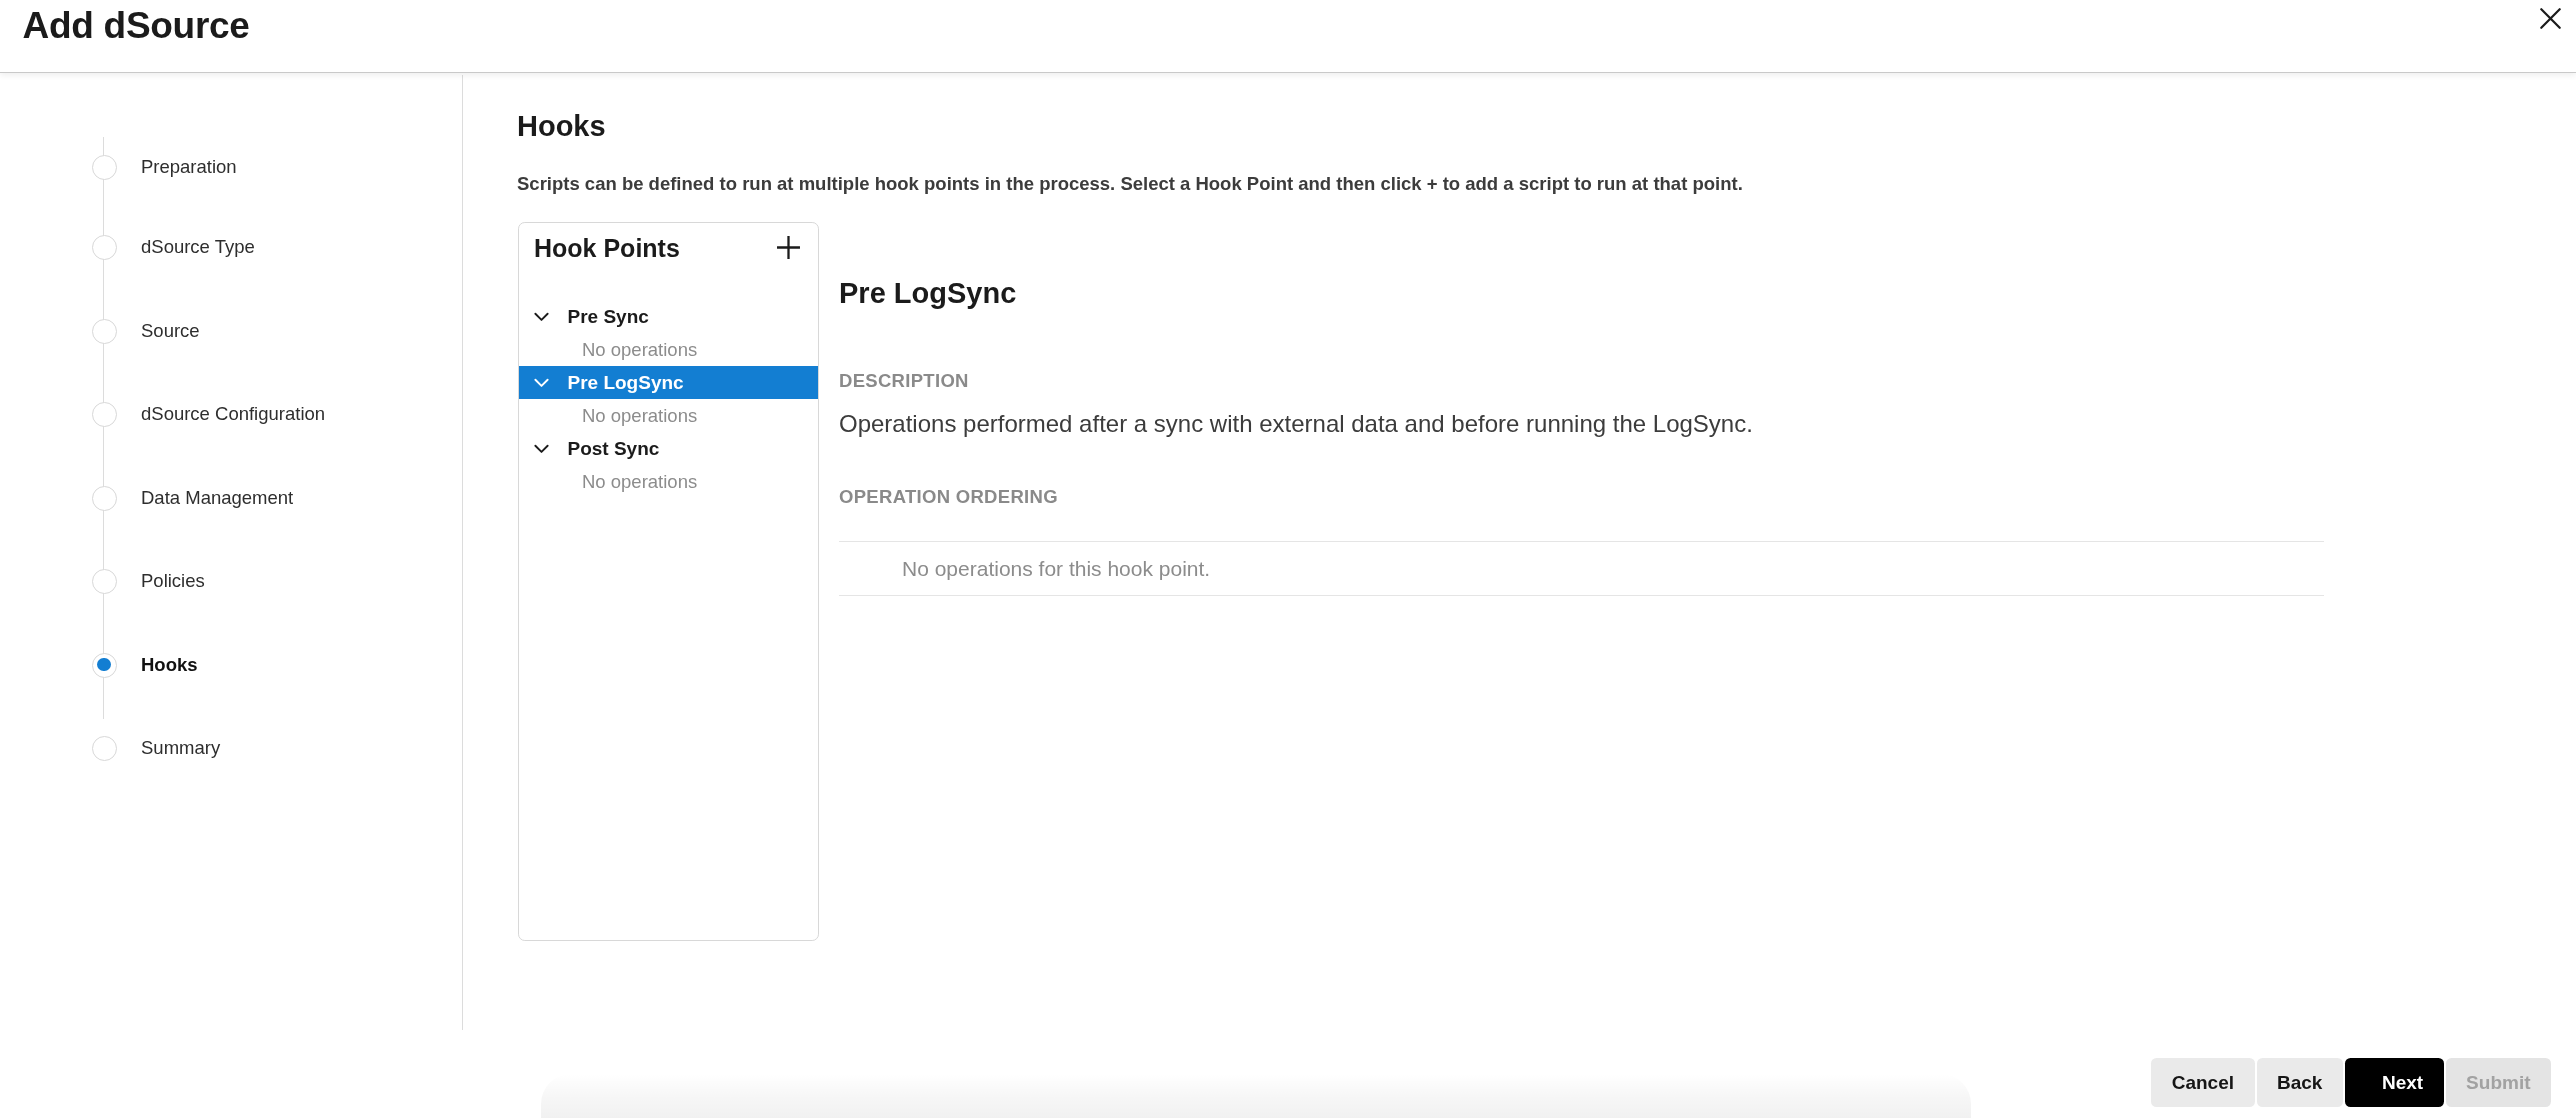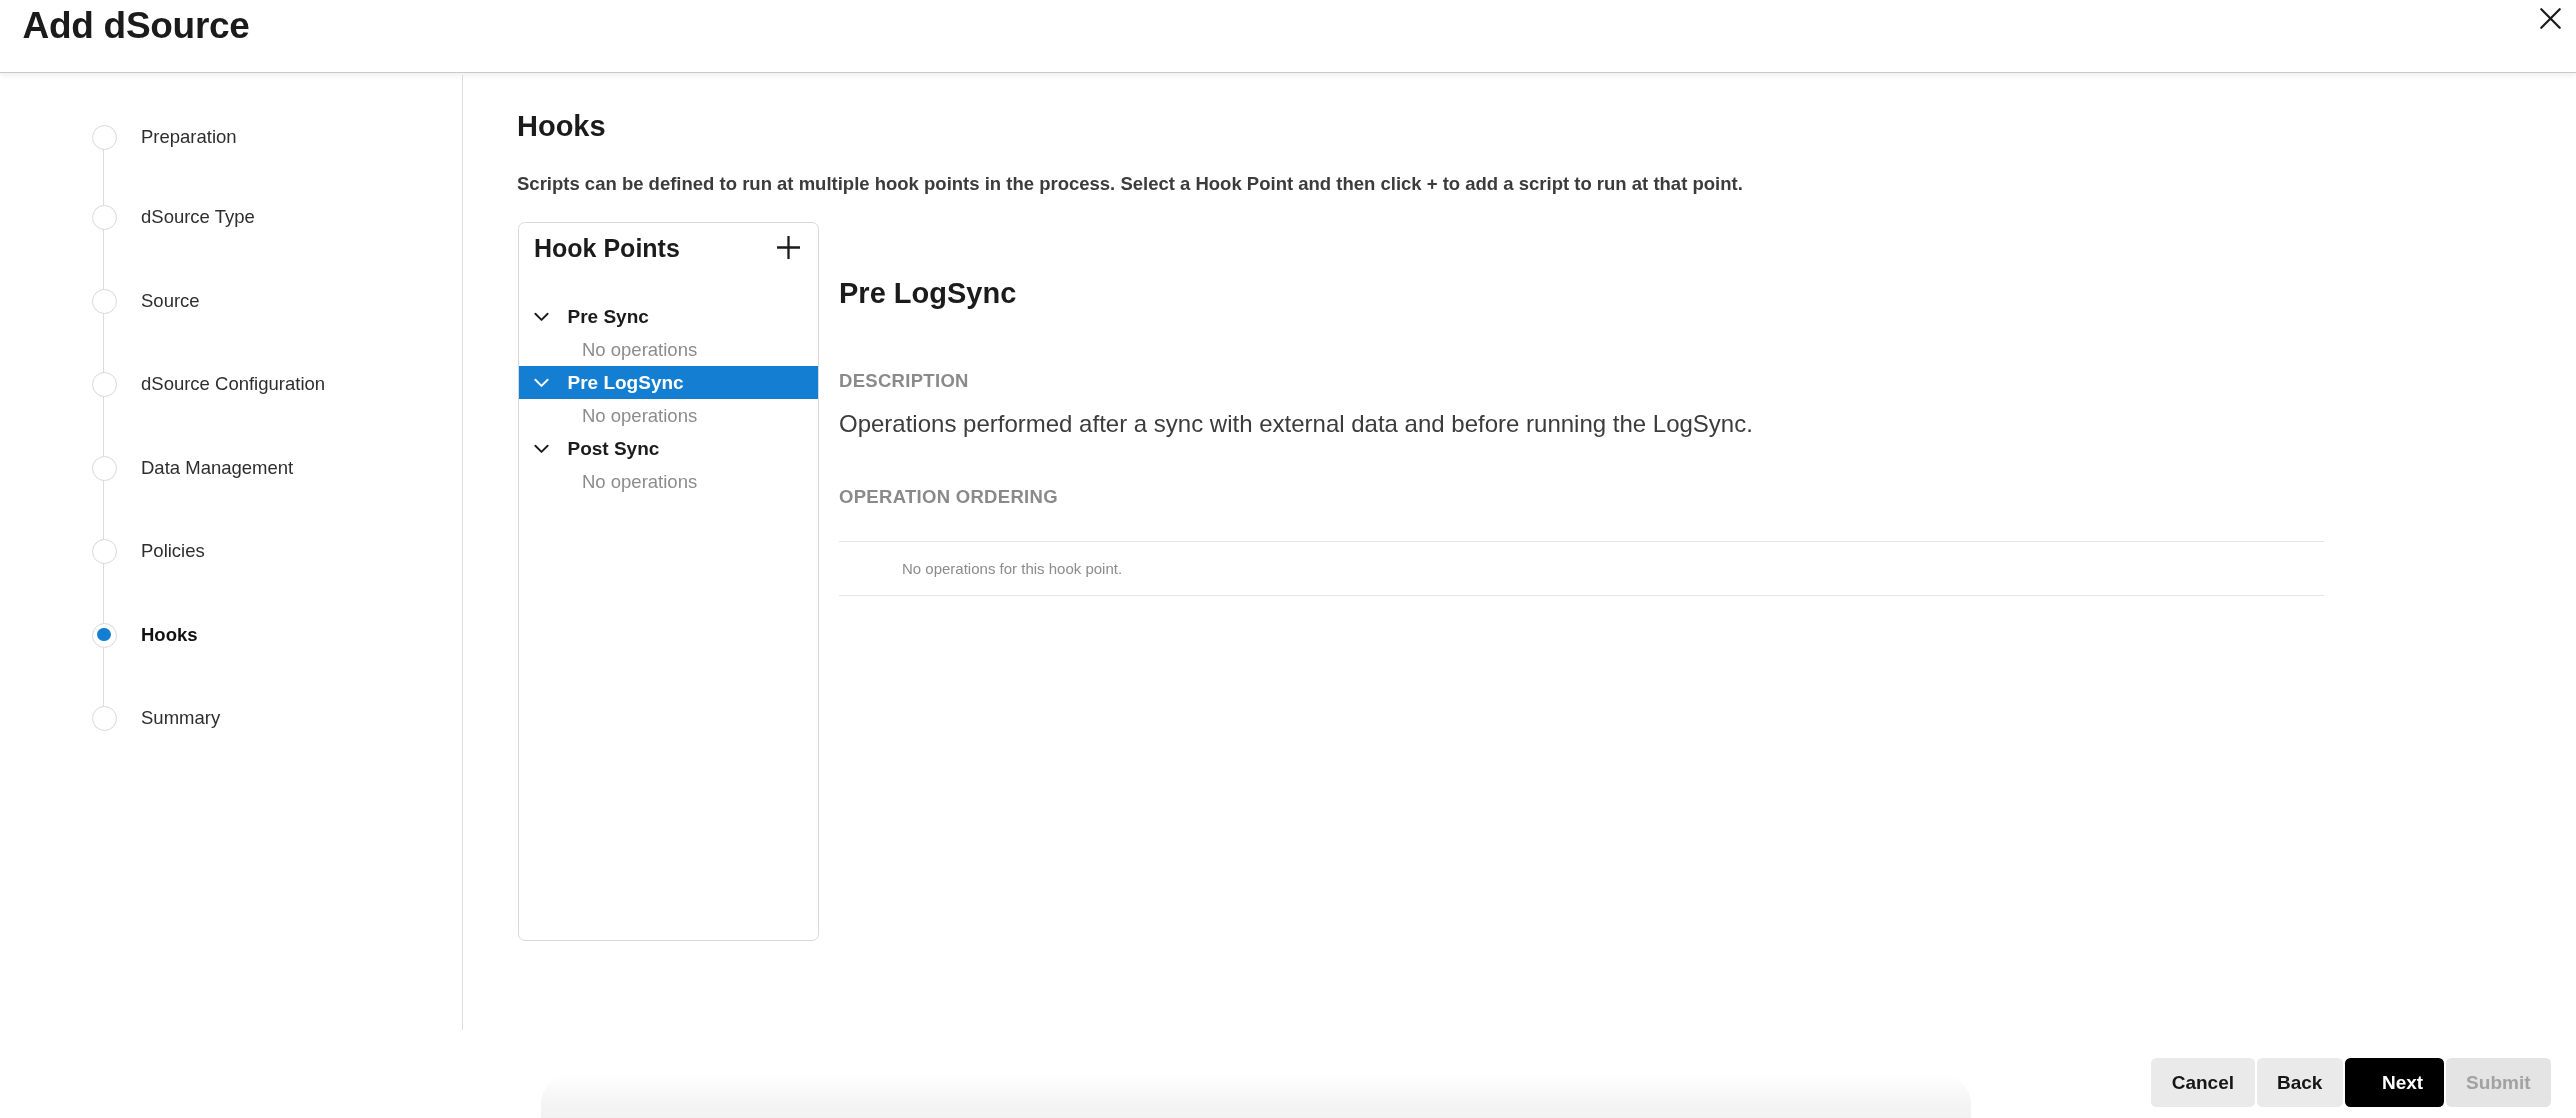--- a/index.html
+++ b/index.html
@@ -27,21 +27,21 @@
 
   
   .sidebar {
     position: absolute; top: 75px; left: 0; width: 463px; height: 955px;
     border-right: 1.4px solid #dcdcdc;
   }
   .step-connector {
     position: absolute; left: 103px; top: 62px; width: 1.4px; height: 582px;
     background: #dcdcdc;
   }
-  .step { position: absolute; left: 0; height: 30px; display: flex; align-items: center; }
+  .step { position: absolute; left: 0; height: 30px; display: flex; align-items: center; margin-top: 30px; }
   .step:nth-of-type(2) { top: 47px; }
   .step:nth-of-type(3) { top: 127px; }
   .step:nth-of-type(4) { top: 211px; }
   .step:nth-of-type(5) { top: 294px; }
   .step:nth-of-type(6) { top: 378px; }
   .step:nth-of-type(7) { top: 461px; }
   .step:nth-of-type(8) { top: 545px; }
   .step:nth-of-type(9) { top: 628px; }
   .step-dot {
     position: relative; margin-left: 92px; width: 25px; height: 25px; flex: 0 0 25px;
@@ -105,21 +105,21 @@
   .detail-desc {
     position: absolute; left: 839px; top: 412px; width: 1506px;
     font-size: 24px; line-height: 23px; color: #3c3c3c;
   }
   .ord-label { top: 486px; }
   .ordering-box {
     position: absolute; left: 839px; top: 541px; width: 1485px; height: 55px;
     border-top: 1.4px solid #e5e5e5; border-bottom: 1.4px solid #e5e5e5;
     display: flex; align-items: center; padding-left: 63px;
   }
-  .ordering-empty { font-size: 15px; color: #8c8c8c; }
+  .ordering-empty { font-size: 21px; color: #8c8c8c; }
 
   
   .footer {
     position: absolute; top: 1058px; right: 25px;
     display: flex; gap: 2px; z-index: 4;
   }
   .btn {
     height: 49px; padding: 0 20.5px; border: 0; border-radius: 5.5px;
     font-family: inherit; font-size: 19px; font-weight: bold; cursor: pointer;
     display: flex; align-items: center; justify-content: center; white-space: nowrap;

